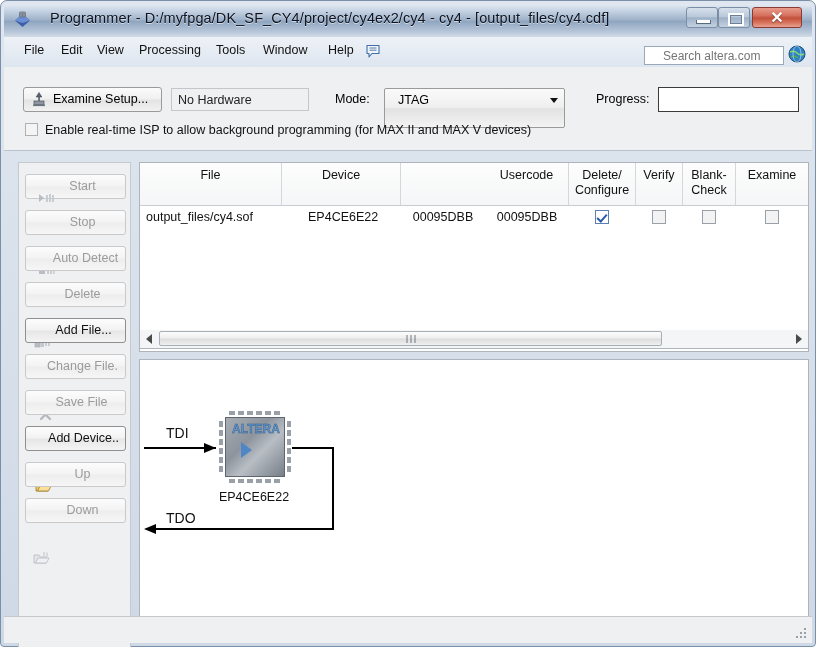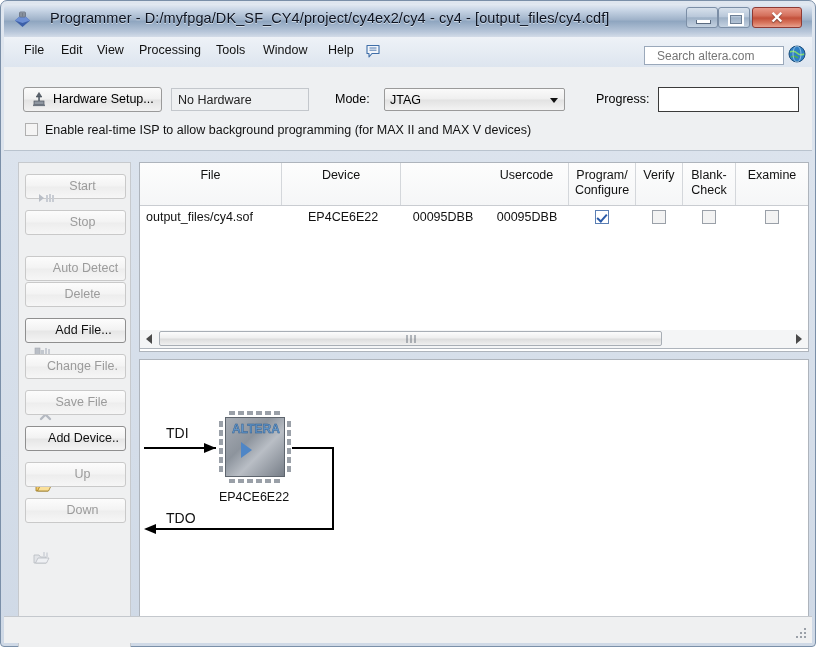--- a/index.html
+++ b/index.html
@@ -140,21 +140,21 @@
   }
   #search-box {
     position: absolute;
     left: 640px; top: 42px;
     width: 140px; height: 19px;
     box-sizing: border-box;
     background: #fff;
     border: 1px solid #9aa8ba;
     font-size: 12px;
     color: #555;
-    padding: 1px 12px;
+    padding: 1px 18px;
     font-family: "Liberation Sans", sans-serif;
     outline: none;
   }
   #globe-icon {
     position: absolute;
     left: 784px; top: 41px;
     width: 18px; height: 18px;
   }
 
   
@@ -201,27 +201,27 @@
     outline: none;
   }
   #mode-label {
     position: absolute;
     left: 331px; top: 25px;
     font-size: 12.5px;
   }
   #mode-select {
     position: absolute;
     left: 380px; top: 21px;
-    width: 181px; height: 23px;
+    width: 181px; height: 40px;
     box-sizing: border-box;
     background: linear-gradient(180deg,#fafafa 0%,#efefef 48%,#e2e2e2 52%,#f3f3f3 100%);
     border: 1px solid #9a9a9a;
     border-radius: 2px;
     font-size: 12.5px;
-    padding: 2px 18px 2px 5px;
+    padding: 2px 18px 2px 13px;
     line-height: 19px;
     cursor: default;
   }
   #mode-arrow {
     position: absolute;
     right: 6px; top: 9px;
     width: 0; height: 0;
     border-left: 4px solid transparent;
     border-right: 4px solid transparent;
     border-top: 5px solid #111;
@@ -558,21 +558,21 @@
   <input id="search-box" type="text" readonly="" placeholder="Search altera.com" style="">
   <svg id="globe-icon" viewBox="0 0 18 18">
     <circle cx="9" cy="9" r="8" fill="#2f7fc4" stroke="#1d4f7d" stroke-width="1"></circle>
     <path d="M2 7 Q6 5 9 8 Q12 11 16 9" fill="none" stroke="#7fd96b" stroke-width="1.6"></path>
     <path d="M3 12 Q7 10 10 13" fill="none" stroke="#4caf50" stroke-width="1.6"></path>
     <ellipse cx="9" cy="9" rx="4" ry="8" fill="none" stroke="#bcdcf2" stroke-width="0.7"></ellipse>
   </svg>
 
   <div id="toolbar-panel">
 
-    <div id="hw-setup-btn">Hardware Setup...</div>
+    <div id="hw-setup-btn">Examine Setup...</div>
     <svg id="hw-icon" viewBox="0 0 16 16">
       <rect x="3" y="10" width="10" height="3.5" fill="#8e96a0" stroke="#4e555e" stroke-width="0.7"></rect>
       <rect x="2" y="13.5" width="12" height="1.6" fill="#6d7580"></rect>
       <path d="M8 1.5 L10.8 6 H5.2 Z" fill="#5d6670" stroke="#3b424a" stroke-width="0.6"></path>
       <rect x="7.2" y="6" width="1.7" height="4" fill="#5d6670"></rect>
     </svg>
 
     <input id="hw-status" type="text" readonly="" value="No Hardware" style="">
 
     <div id="mode-label">Mode:</div>
@@ -604,21 +604,21 @@
     <div class="side-btn" style="top:47px">
       <svg class="side-icon" style="top:52px" viewBox="0 0 17 15">
         <rect x="1" y="4" width="6" height="7" fill="#b9bec6"></rect>
         <rect x="9" y="4" width="2" height="7" fill="#c8ccd3"></rect>
         <rect x="12" y="3" width="2" height="8" fill="#c8ccd3"></rect>
         <rect x="15" y="4" width="1.6" height="7" fill="#c8ccd3"></rect>
       </svg>
       <span>Stop</span>
     </div>
 
-    <div class="side-btn" style="top:93px;padding-left:20px">
+    <div class="side-btn" style="top:83px;padding-left:20px">
       <svg class="side-icon" style="top:88px;left:8px" viewBox="0 0 17 15">
         <rect x="1" y="3" width="5" height="9" fill="#b9bec6" stroke="#a3a8b0" stroke-width="0.6"></rect>
         <rect x="6.5" y="5" width="3.5" height="7" fill="#c2c7ce"></rect>
         <rect x="11" y="3" width="2" height="8" fill="#c8ccd3"></rect>
         <rect x="14" y="4" width="2" height="7" fill="#c8ccd3"></rect>
       </svg>
       <span>Auto Detect</span>
     </div>
 
     <div class="side-btn" style="top:119px">
@@ -674,21 +674,21 @@
       <span>Down</span>
     </div>
   </div>
 
   <div id="table-panel">
     <div id="thead">
       <div class="th" style="left:0px;width:142px">File</div>
       <div class="th" style="left:142px;width:119px">Device</div>
       <div class="th" style="left:345px;width:84px">Usercode</div>
       <div class="th" style="left:429px;width:67px">
-        <span>Program/</span><br>
+        <span>Delete/</span><br>
         <span>Configure</span>
       </div>
       <div class="th" style="left:496px;width:47px">Verify</div>
       <div class="th" style="left:543px;width:53px">
         <span>Blank-</span><br>
         <span>Check</span>
       </div>
       <div class="th" style="left:596px;width:72px">Examine</div>
     </div>
 

